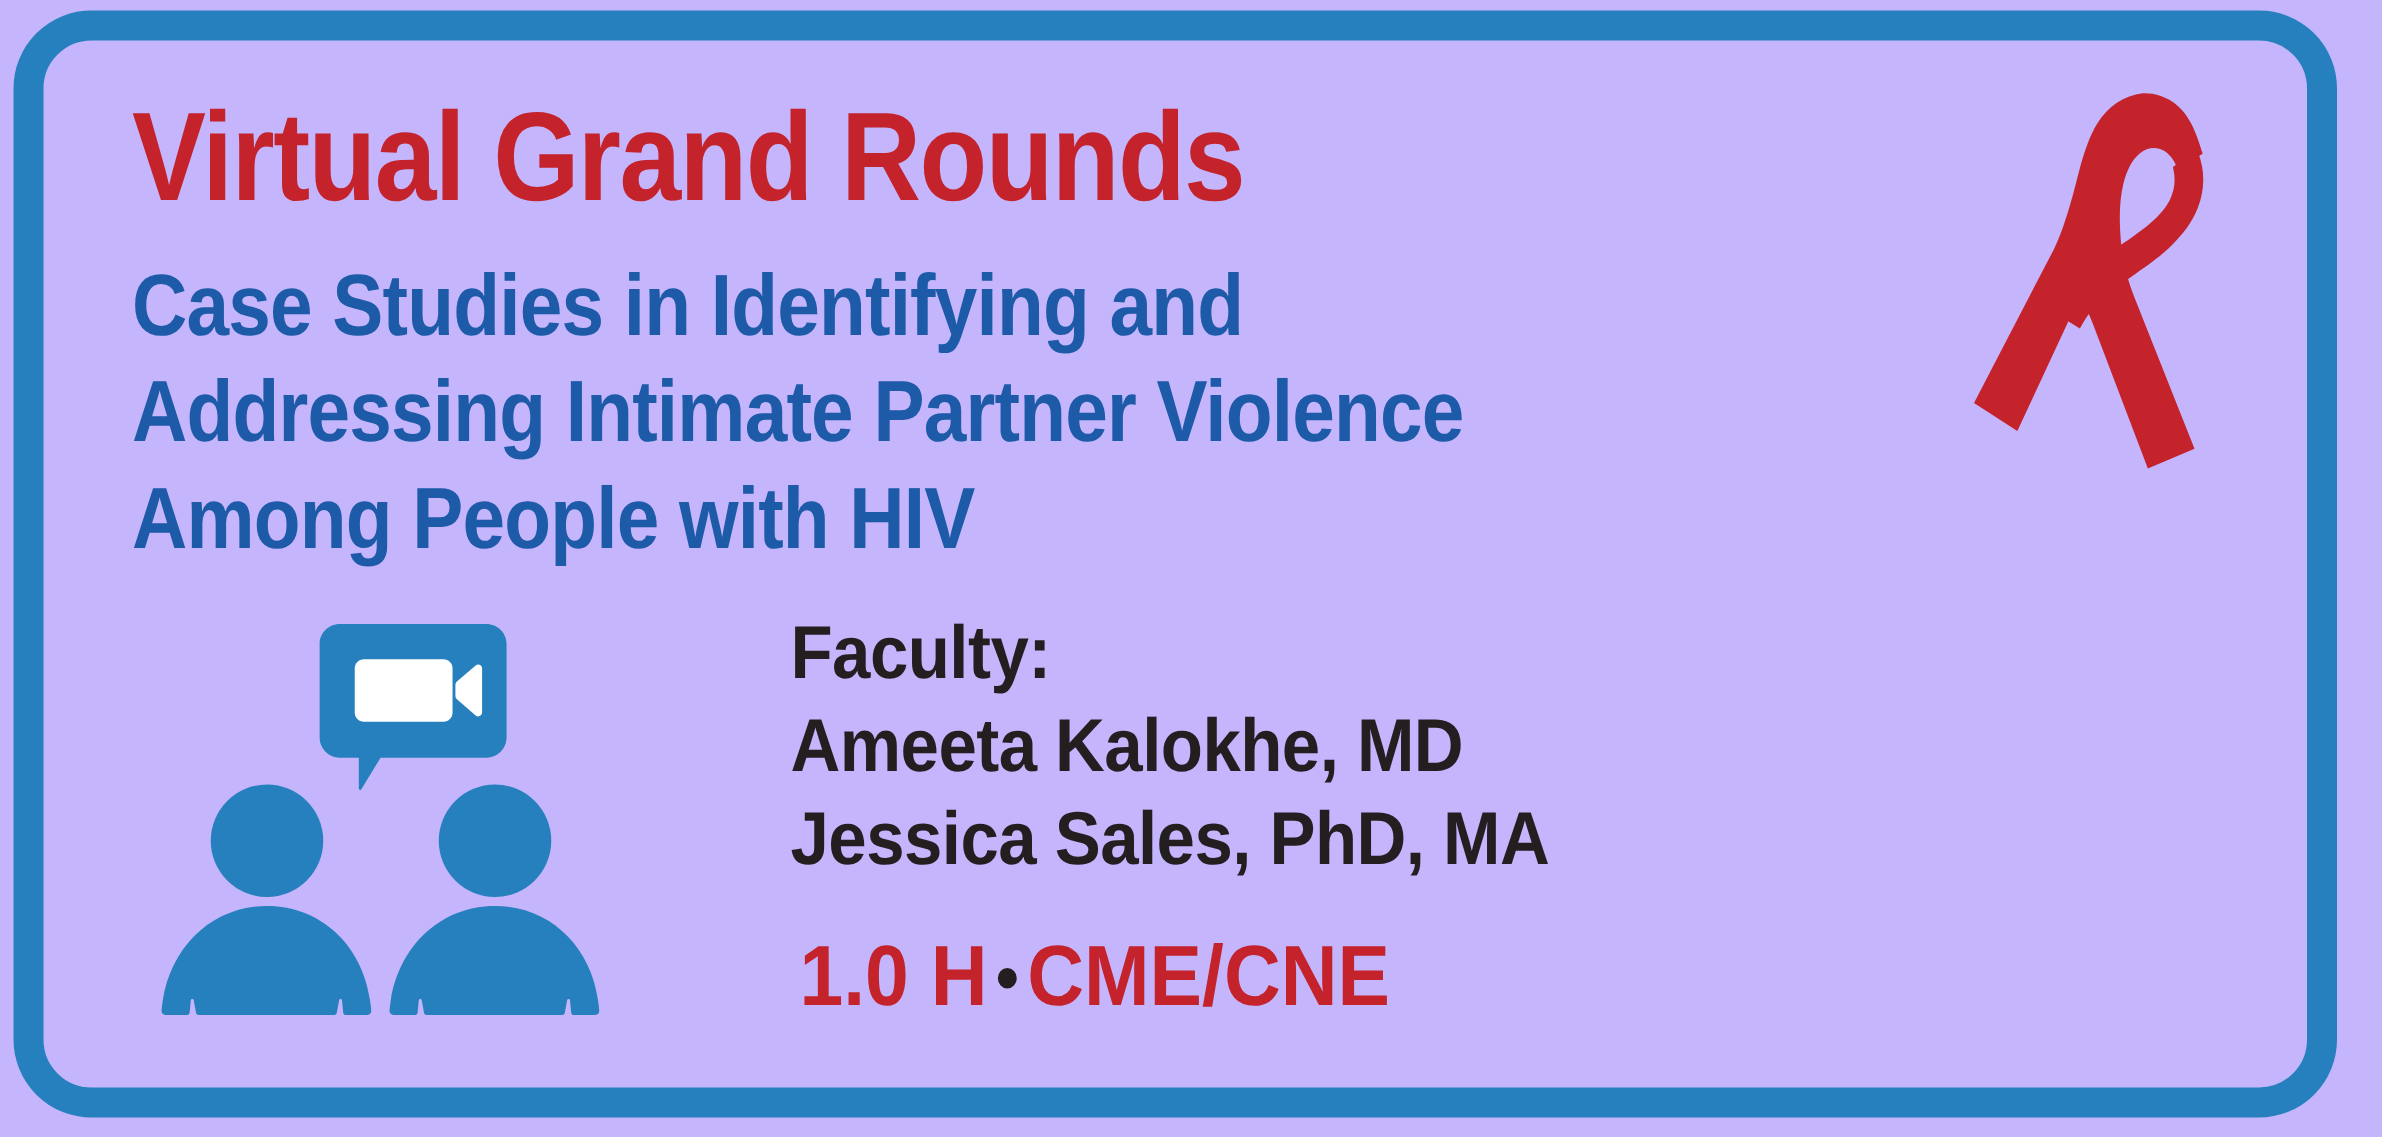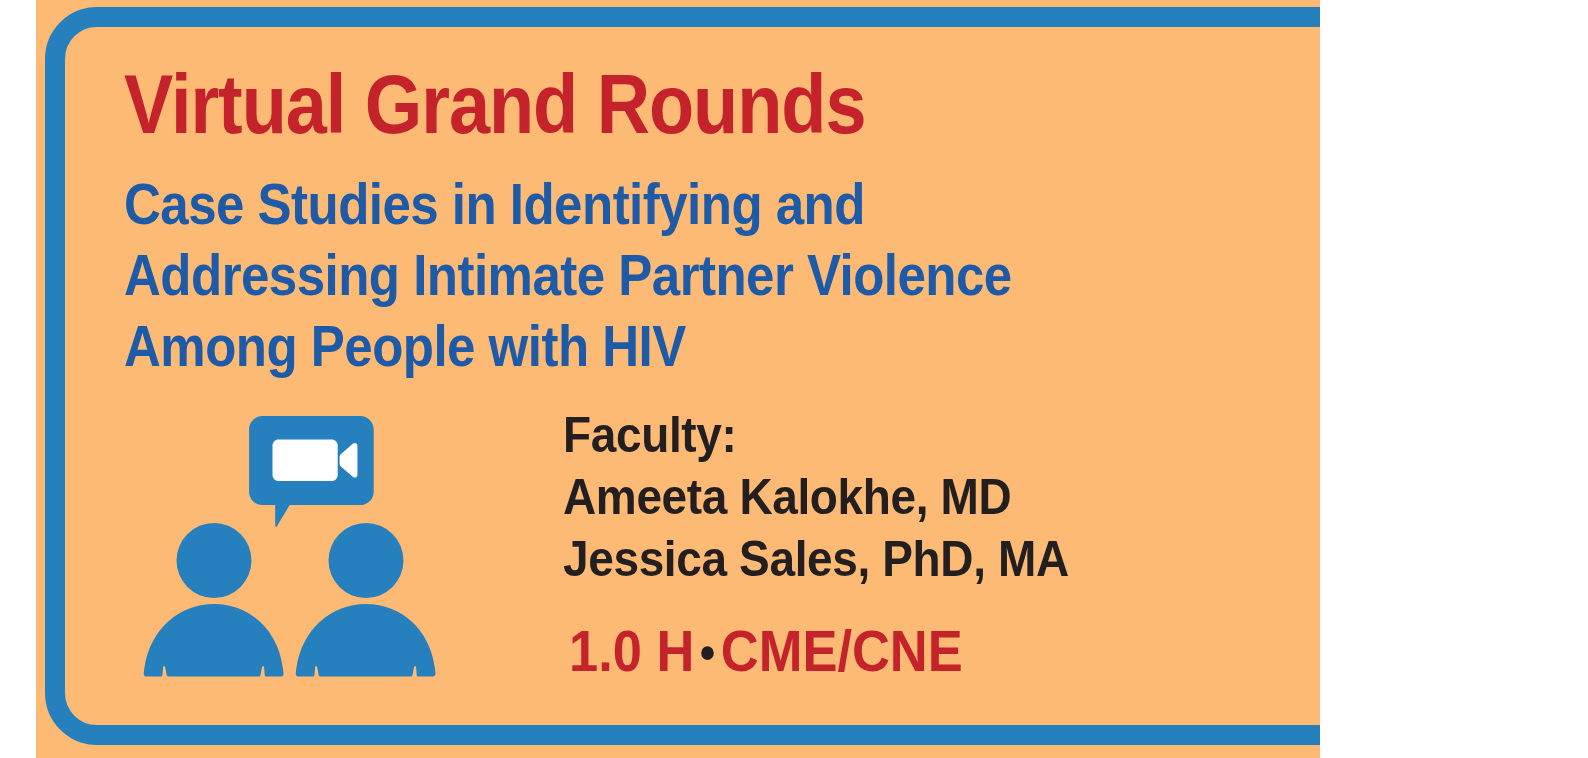--- a/index.html
+++ b/index.html
@@ -7,25 +7,24 @@
     margin: 0;
     padding: 0;
     background: #ffffff;
   }
   body {
     font-family: "Liberation Sans", sans-serif;
   }
 
   #card-root {
     position: relative;
-    width: 1284px;
+    width: 1588px;
     height: 758px;
-    background: #fdba74;
+    background: #c4b5fd;
     overflow: hidden;
-    margin-left: 36px;
   }
 
   
   .frame {
     position: absolute;
     left: 9px;
     top: 7px;
     width: 1549px;
     height: 738px;
     border: 20px solid #2680BD;

